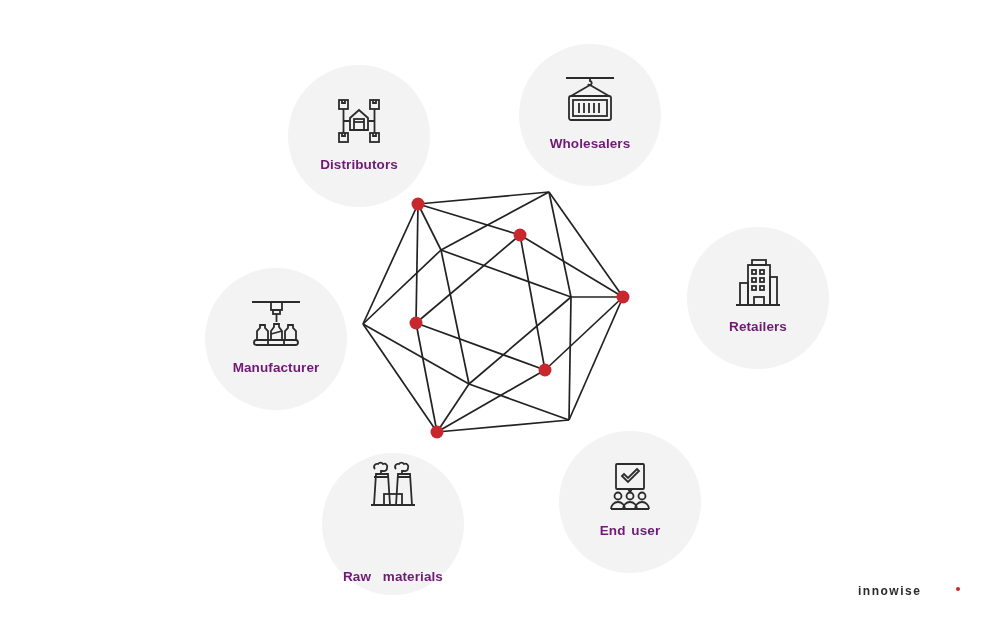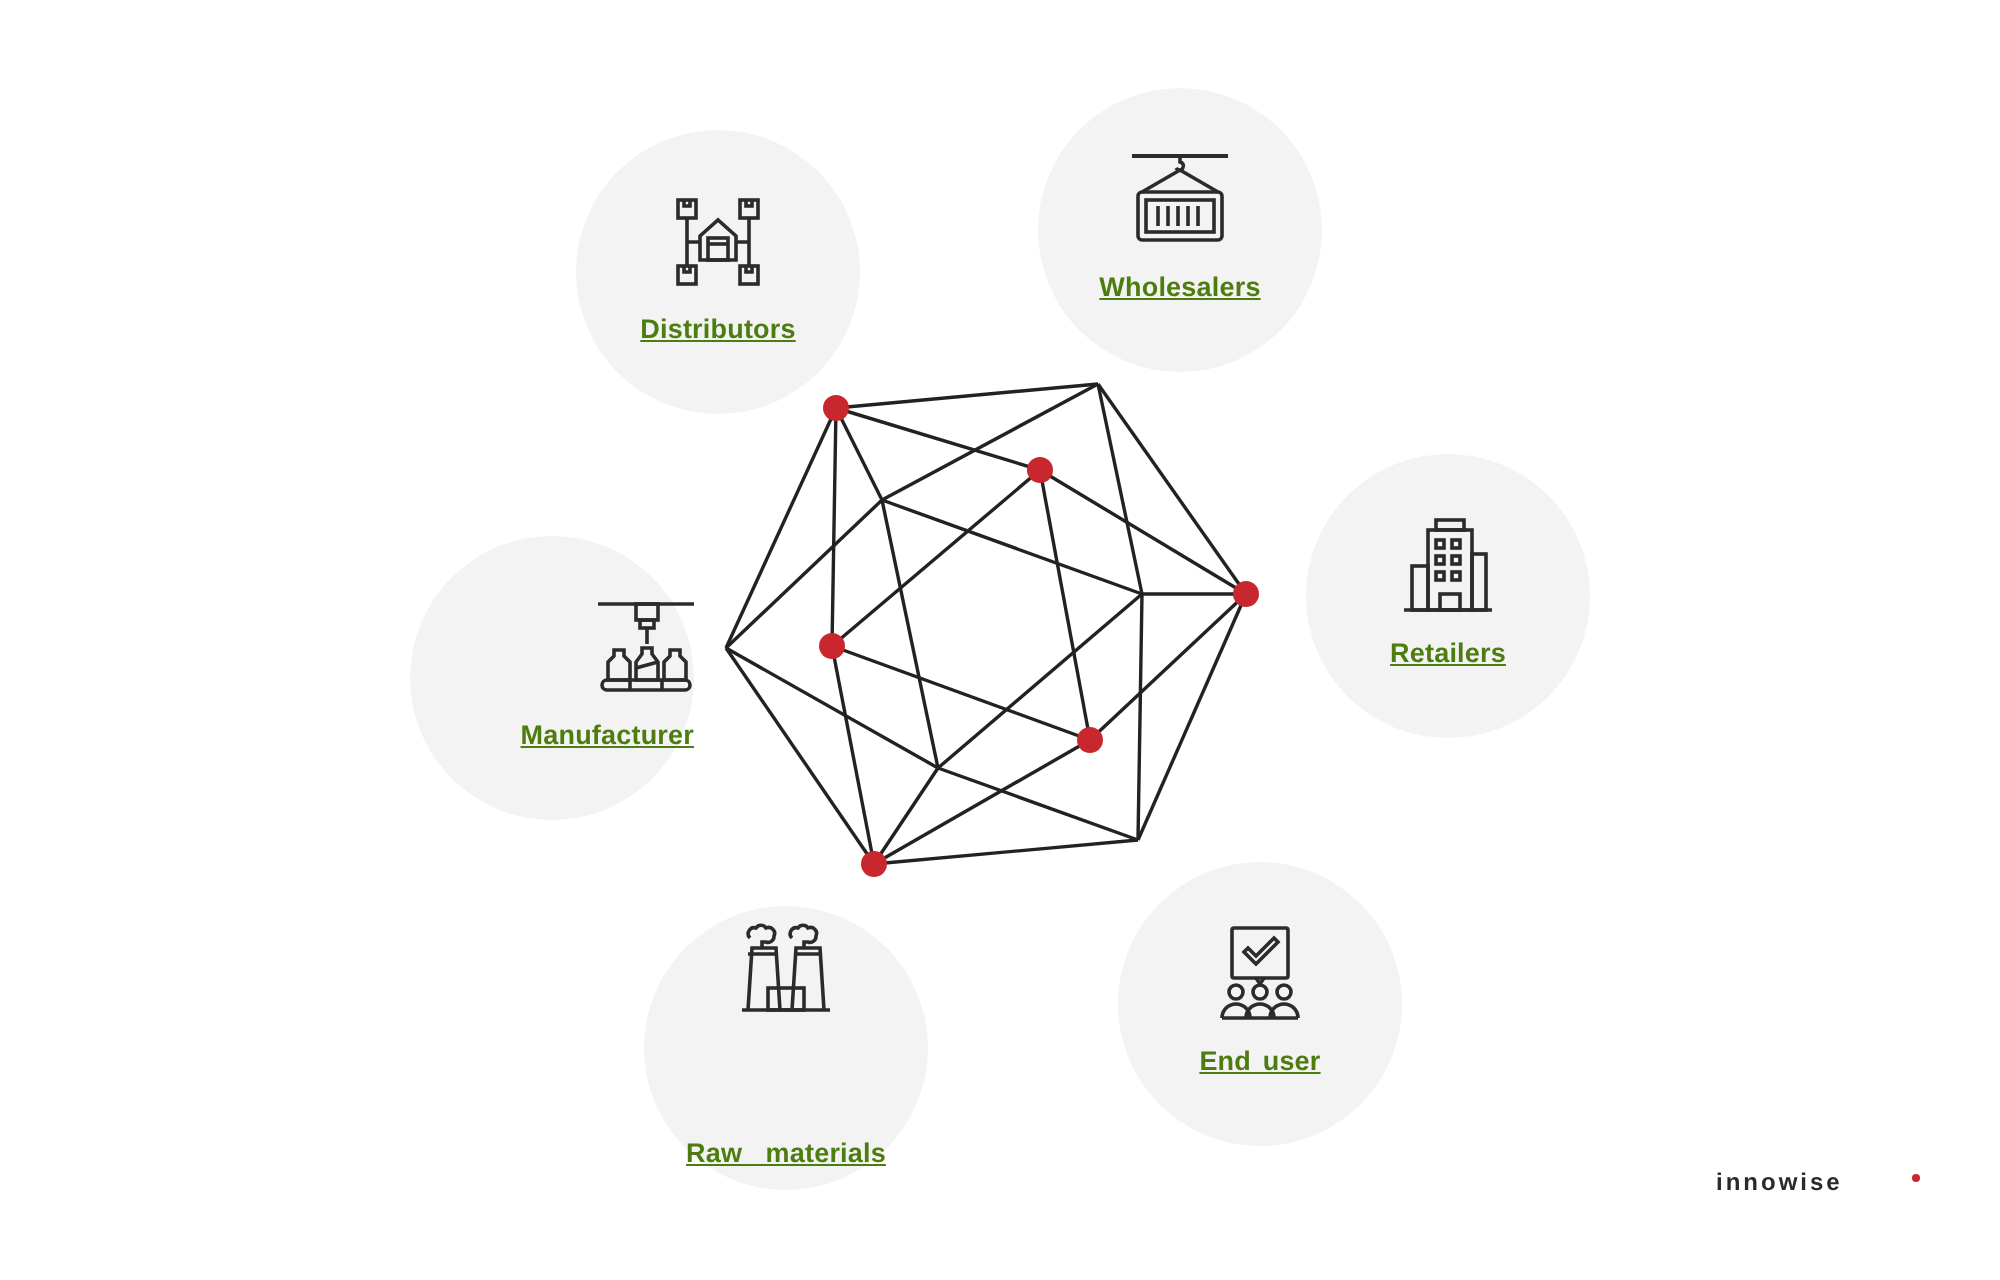--- a/index.html
+++ b/index.html
@@ -3,22 +3,22 @@
   <meta charset="utf-8">
   <style>
     html, body { margin: 0; padding: 0; background: #ffffff; }
     body { width: 1000px; height: 640px; position: relative; overflow: hidden;
            font-family: "Liberation Sans", "DejaVu Sans", sans-serif; }
     #graph { position: absolute; left: 0; top: 0; }
     .node-circle { position: absolute; width: 142px; height: 142px; border-radius: 50%;
                    background: #f3f3f4; display: flex; flex-direction: column;
                    align-items: center; justify-content: center; }
     .node-icon { width: 48px; height: 48px; margin-top: -4px; }
-    .node-label { margin-top: 12px; font-size: 13.5px; font-weight: bold; color: #4d7c0f;
-                  letter-spacing: 0.1px; word-spacing: 2px; text-decoration: underline; }
+    .node-label { margin-top: 12px; font-size: 13.5px; font-weight: bold; color: #701a75;
+                  letter-spacing: 0.1px; word-spacing: 2px; }
     .logo { position: absolute; left: 858px; top: 584px; font-size: 12px; font-weight: bold;
             color: #2a2a2a; letter-spacing: 1.5px; }
     .logo-dot { position: absolute; left: 956px; top: 587px; width: 4px; height: 4px;
                 border-radius: 50%; background: #c8282d; }
   </style>
 </head>
 <body>
 
 <svg id="graph" width="1000" height="640">
     <line x1="418" y1="204" x2="549" y2="192" stroke="#222222" stroke-width="1.7"></line>
@@ -76,39 +76,39 @@
     <path d="M0 2h48" stroke-width="2"></path>
     <path d="M24 2v3a2 2 0 1 1-2 3"></path>
     <path d="M24 9L5 20M24 9l19 11"></path>
     <rect x="3" y="20" width="42" height="24" rx="2"></rect>
     <rect x="7" y="24" width="34" height="16"></rect>
     <path d="M13 27v10M18 27v10M23 27v10M28 27v10M33 27v10"></path>
   </svg>
   <div class="node-label">Wholesalers</div>
 </div>
 
-<div class="node-circle" style="left:653px;top:227px;">
+<div class="node-circle" style="left:687px;top:227px;">
   <svg class="node-icon" viewBox="0 0 48 48" fill="none" stroke="#2b2b2b" stroke-width="1.8">
     <rect x="18" y="1" width="14" height="5"></rect>
     <rect x="14" y="6" width="22" height="40"></rect>
     <rect x="6" y="24" width="8" height="22"></rect>
       <rect x="36" y="18" width="7" height="28"></rect>
     <rect x="18" y="11" width="4" height="4"></rect>
       <rect x="26" y="11" width="4" height="4"></rect>
     <rect x="18" y="19" width="4" height="4"></rect>
       <rect x="26" y="19" width="4" height="4"></rect>
     <rect x="18" y="27" width="4" height="4"></rect>
       <rect x="26" y="27" width="4" height="4"></rect>
     <rect x="20" y="38" width="10" height="8"></rect>
     <path d="M2 46h44"></path>
   </svg>
   <div class="node-label">Retailers</div>
 </div>
 
-<div class="node-circle" style="left:205px;top:268px;align-items:flex-end;">
+<div class="node-circle" style="left:205px;top:268px;">
   <svg class="node-icon" viewBox="0 0 48 48" fill="none" stroke="#2b2b2b" stroke-width="1.8">
     <path d="M0 2h48"></path>
     <rect x="19" y="2" width="11" height="8"></rect>
       <rect x="21" y="10" width="7" height="4"></rect>
     <path d="M24.5 14v8"></path>
     <path d="M5 40v-9l3-3v-3h5v3l3 3v9z"></path>
     <path d="M19 40v-9l3-4v-3h5v3l3 4v9z"></path>
       <path d="M19 34l11-3"></path>
     <path d="M33 40v-9l3-3v-3h5v3l3 3v9z"></path>
     <rect x="2" y="40" width="44" height="5" rx="2.5"></rect>

